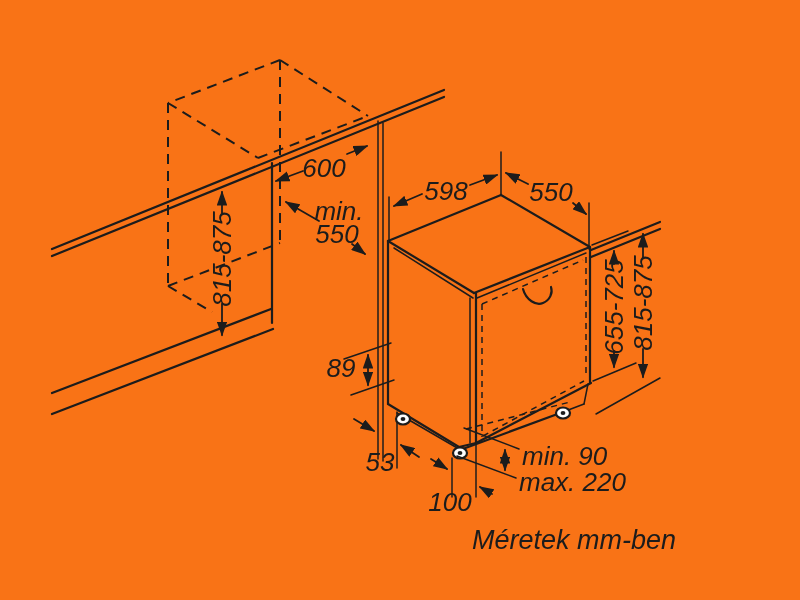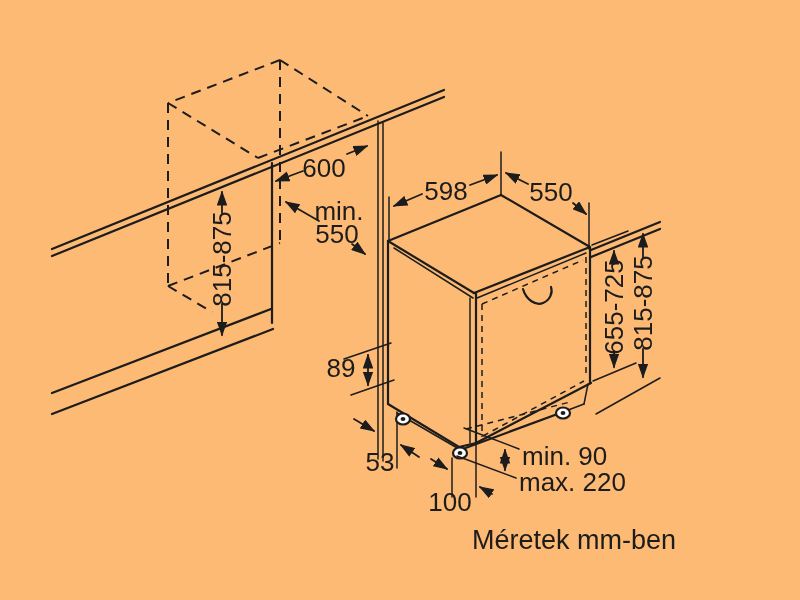--- a/index.html
+++ b/index.html
@@ -1,17 +1,17 @@
 <!DOCTYPE html>
 <html><head>
 <meta charset="utf-8">
 <style>
   html,body{margin:0;padding:0;}
   body{background:#ffffff;font-family:"Liberation Sans",sans-serif;}
-  .stage{position:relative;width:800px;height:600px;background:#fdba74;overflow:hidden;}
+  .stage{position:relative;width:800px;height:600px;background:#f97316;overflow:hidden;font-style:italic;}
   svg{position:absolute;left:0;top:0;}
   text{fill:#1c1c1c;font-family:"Liberation Sans",sans-serif;font-size:26px;}
   .cap{font-size:27px;}
   .edge{stroke:#1c1c1c;stroke-width:2.2;fill:none;stroke-linecap:round;}
   .thin{stroke:#1c1c1c;stroke-width:1.5;fill:none;stroke-linecap:round;}
   .dim{stroke:#1c1c1c;stroke-width:1.8;fill:none;stroke-linecap:round;}
   .dash{stroke:#1c1c1c;stroke-width:2;fill:none;stroke-dasharray:10 7;stroke-linecap:butt;}
   .ddash{stroke:#1c1c1c;stroke-width:1.5;fill:none;stroke-dasharray:6 5;}
   .foot{stroke:#1c1c1c;stroke-width:2.2;fill:#fdfdfd;}
   .footdot{fill:#1c1c1c;stroke:none;}

